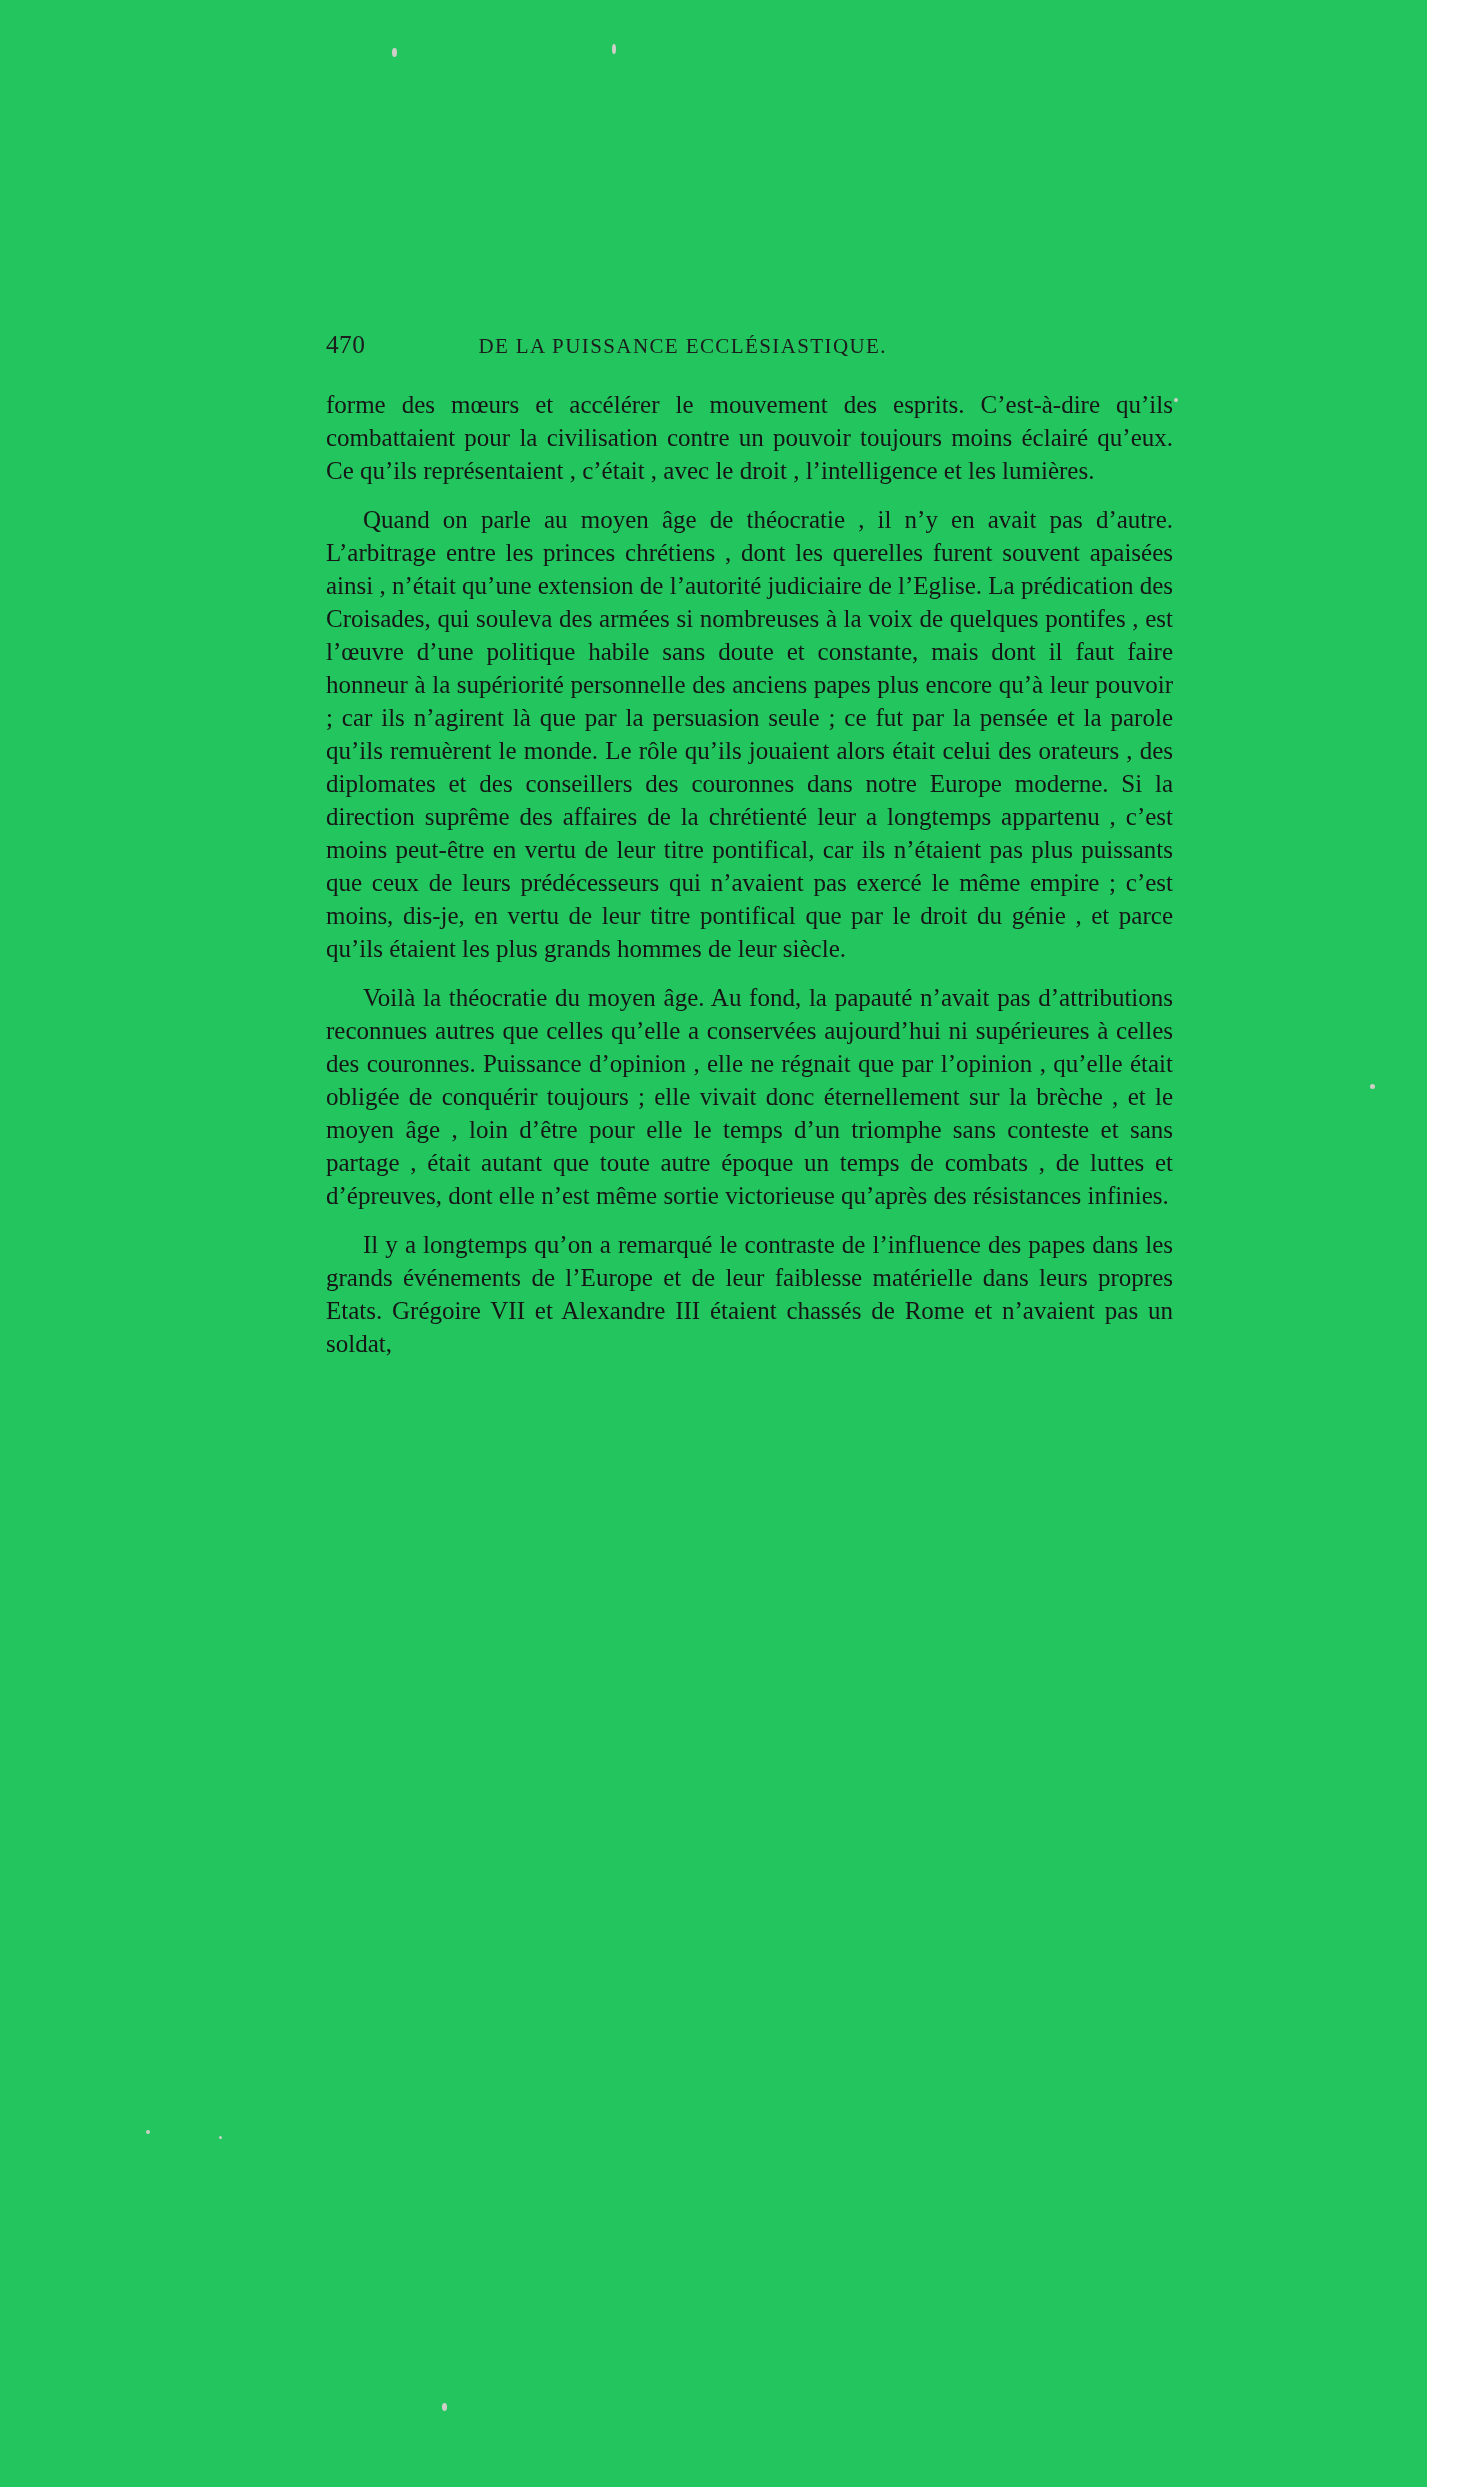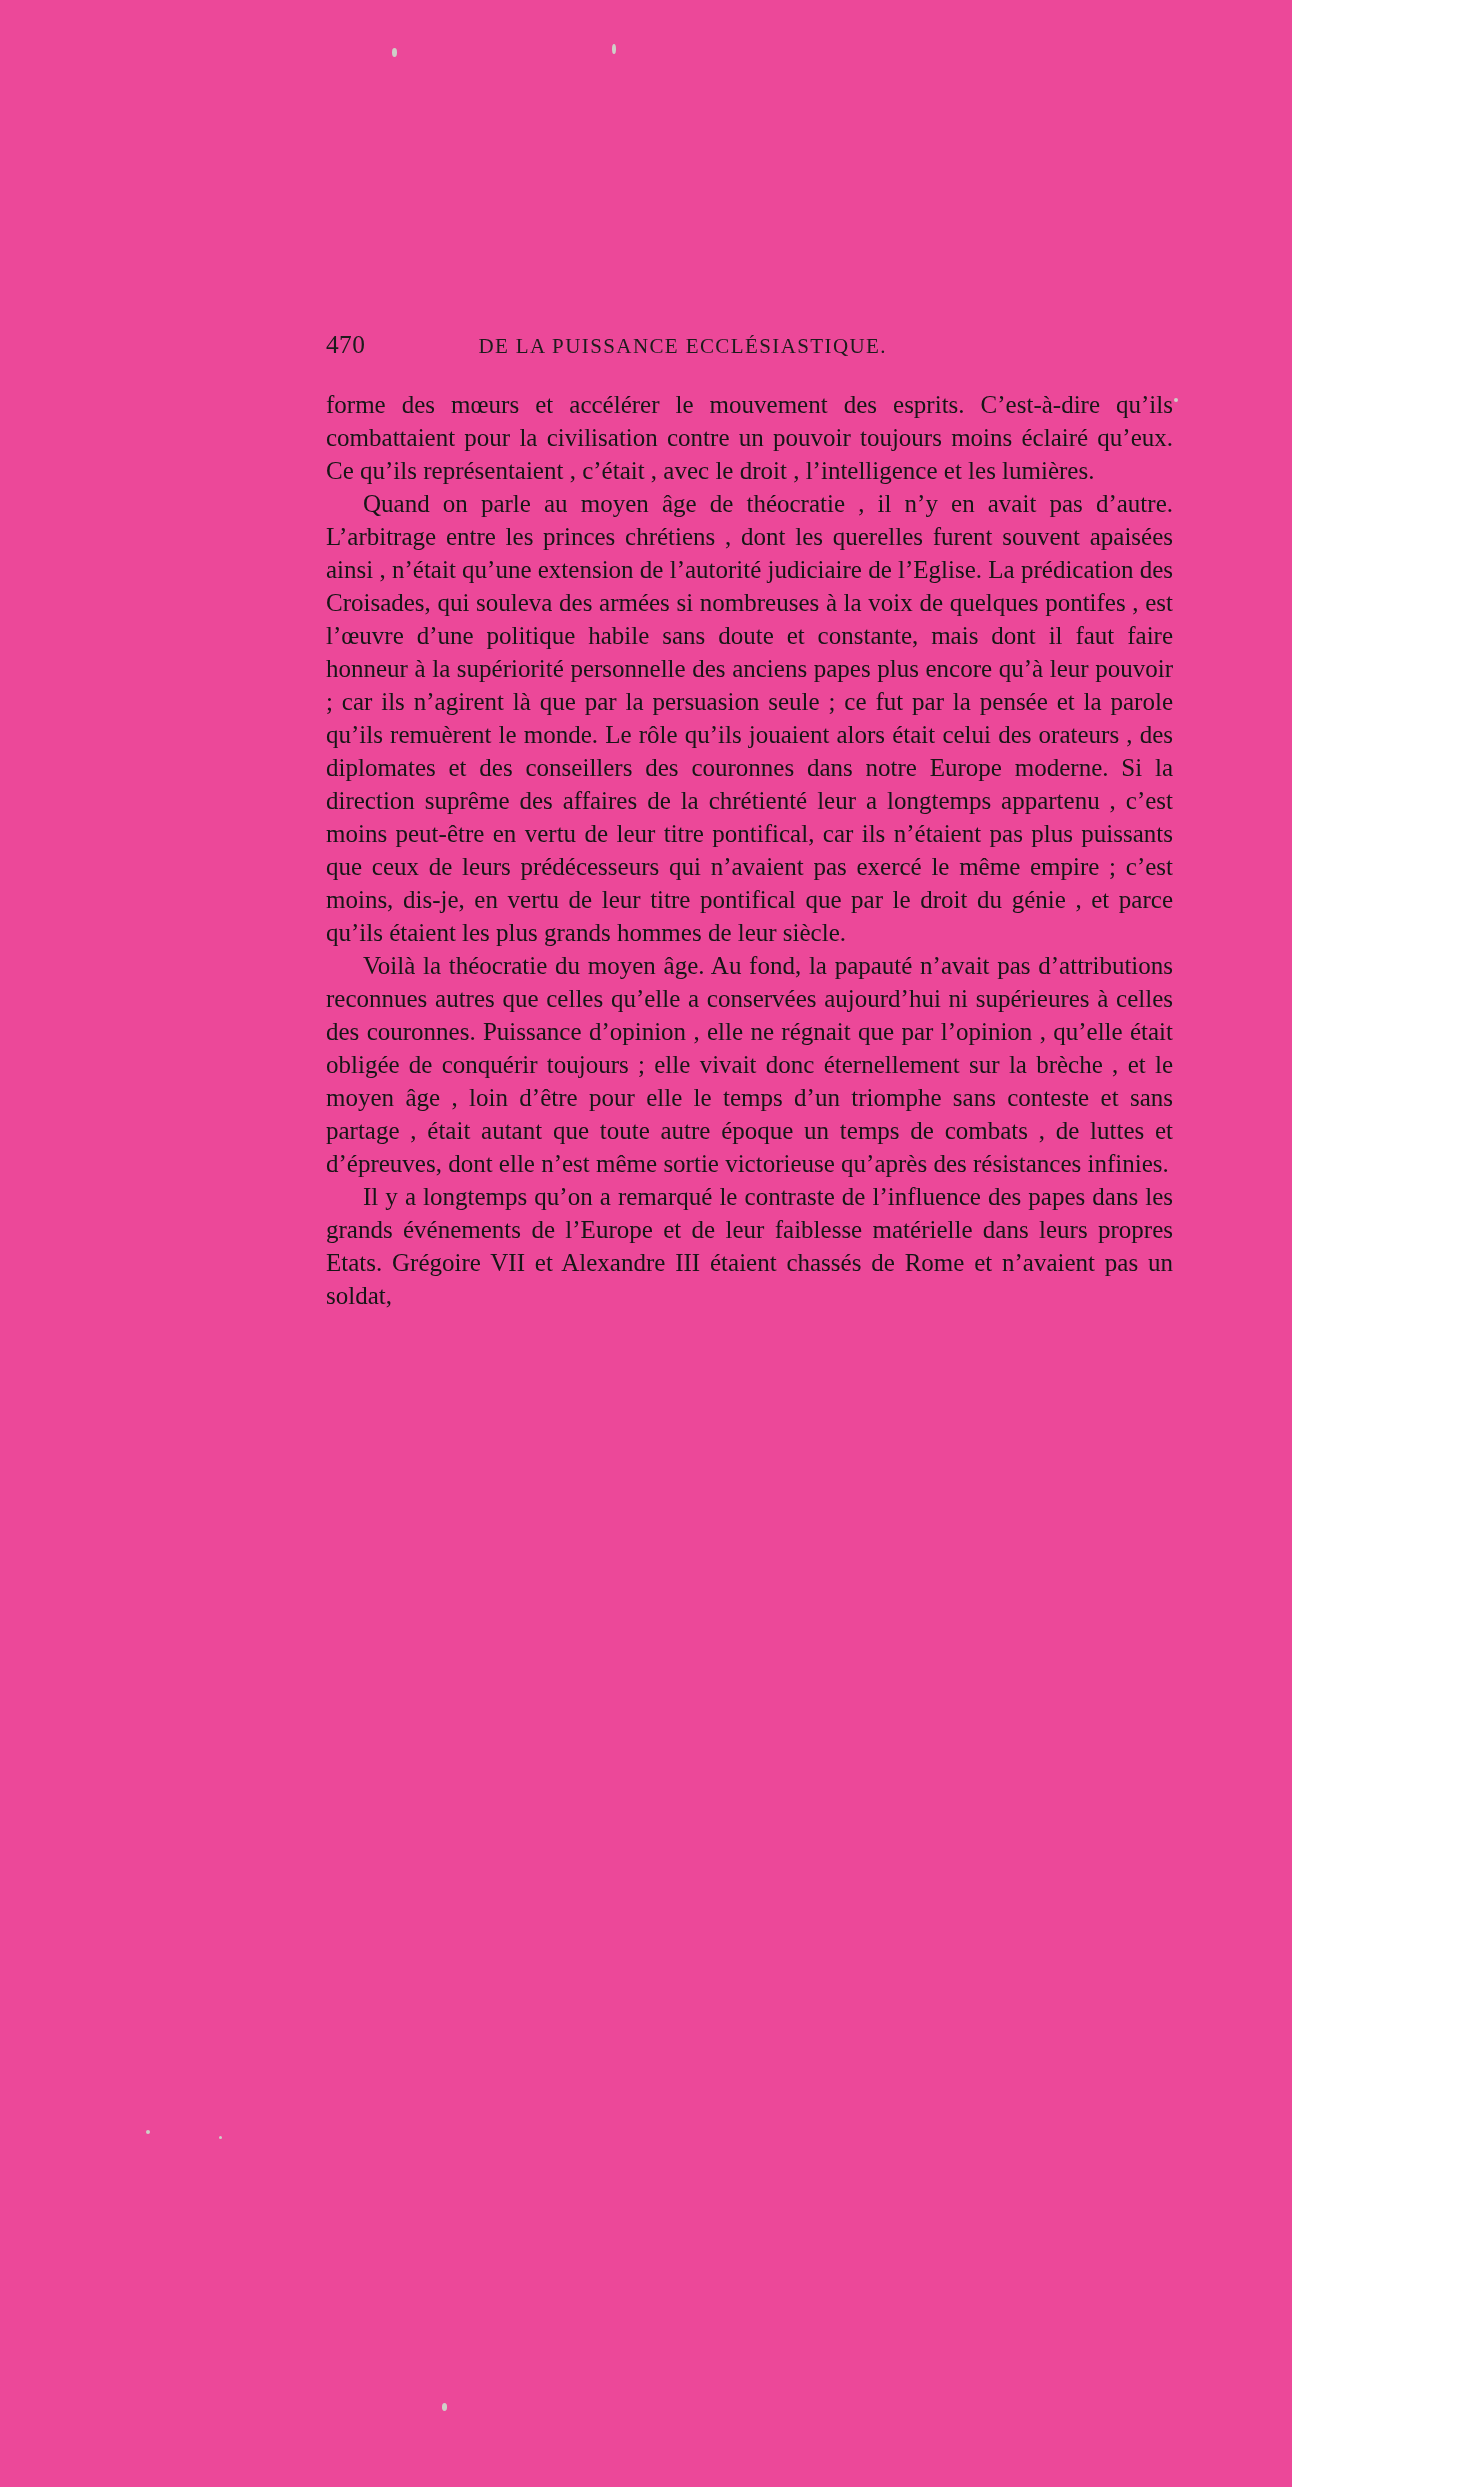--- a/index.html
+++ b/index.html
@@ -2,23 +2,23 @@
 <html style="font-size:13.6px"><head>
 <meta charset="utf-8">
 <style>
   html, body {
     margin: 0;
     padding: 0;
     background: #ffffff;
   }
   .page {
     position: relative;
-    width: 1292px;
+    width: 1427px;
     height: 2487px;
-    background: #ec4899;
+    background: #22c55e;
     overflow: hidden;
     font-family: "Liberation Serif", serif;
     color: #1b1b1b;
   }
   .content {
     position: absolute;
     left: 326px;
     top: 330px;
     width: 847px;
   }
@@ -49,21 +49,21 @@
     font-size: 25px;
     line-height: 33px;
     text-align: justify;
     text-justify: inter-word;
     color: #161616;
   }
   .body-text p.indent {
     text-indent: 37px;
   }
   .body-text p + p {
-    margin-top: 0;
+    margin-top: 16px;
   }
   
   .fade-1 { color: #2a2a2a; }
   .fade-3 { color: #4a4a4a; }
   .speck {
     position: absolute;
     background: #cfcfc8;
     border-radius: 50%;
   }
   .s1 { left: 392px; top: 48px;  width: 5.1px; height: 8.5px; }

